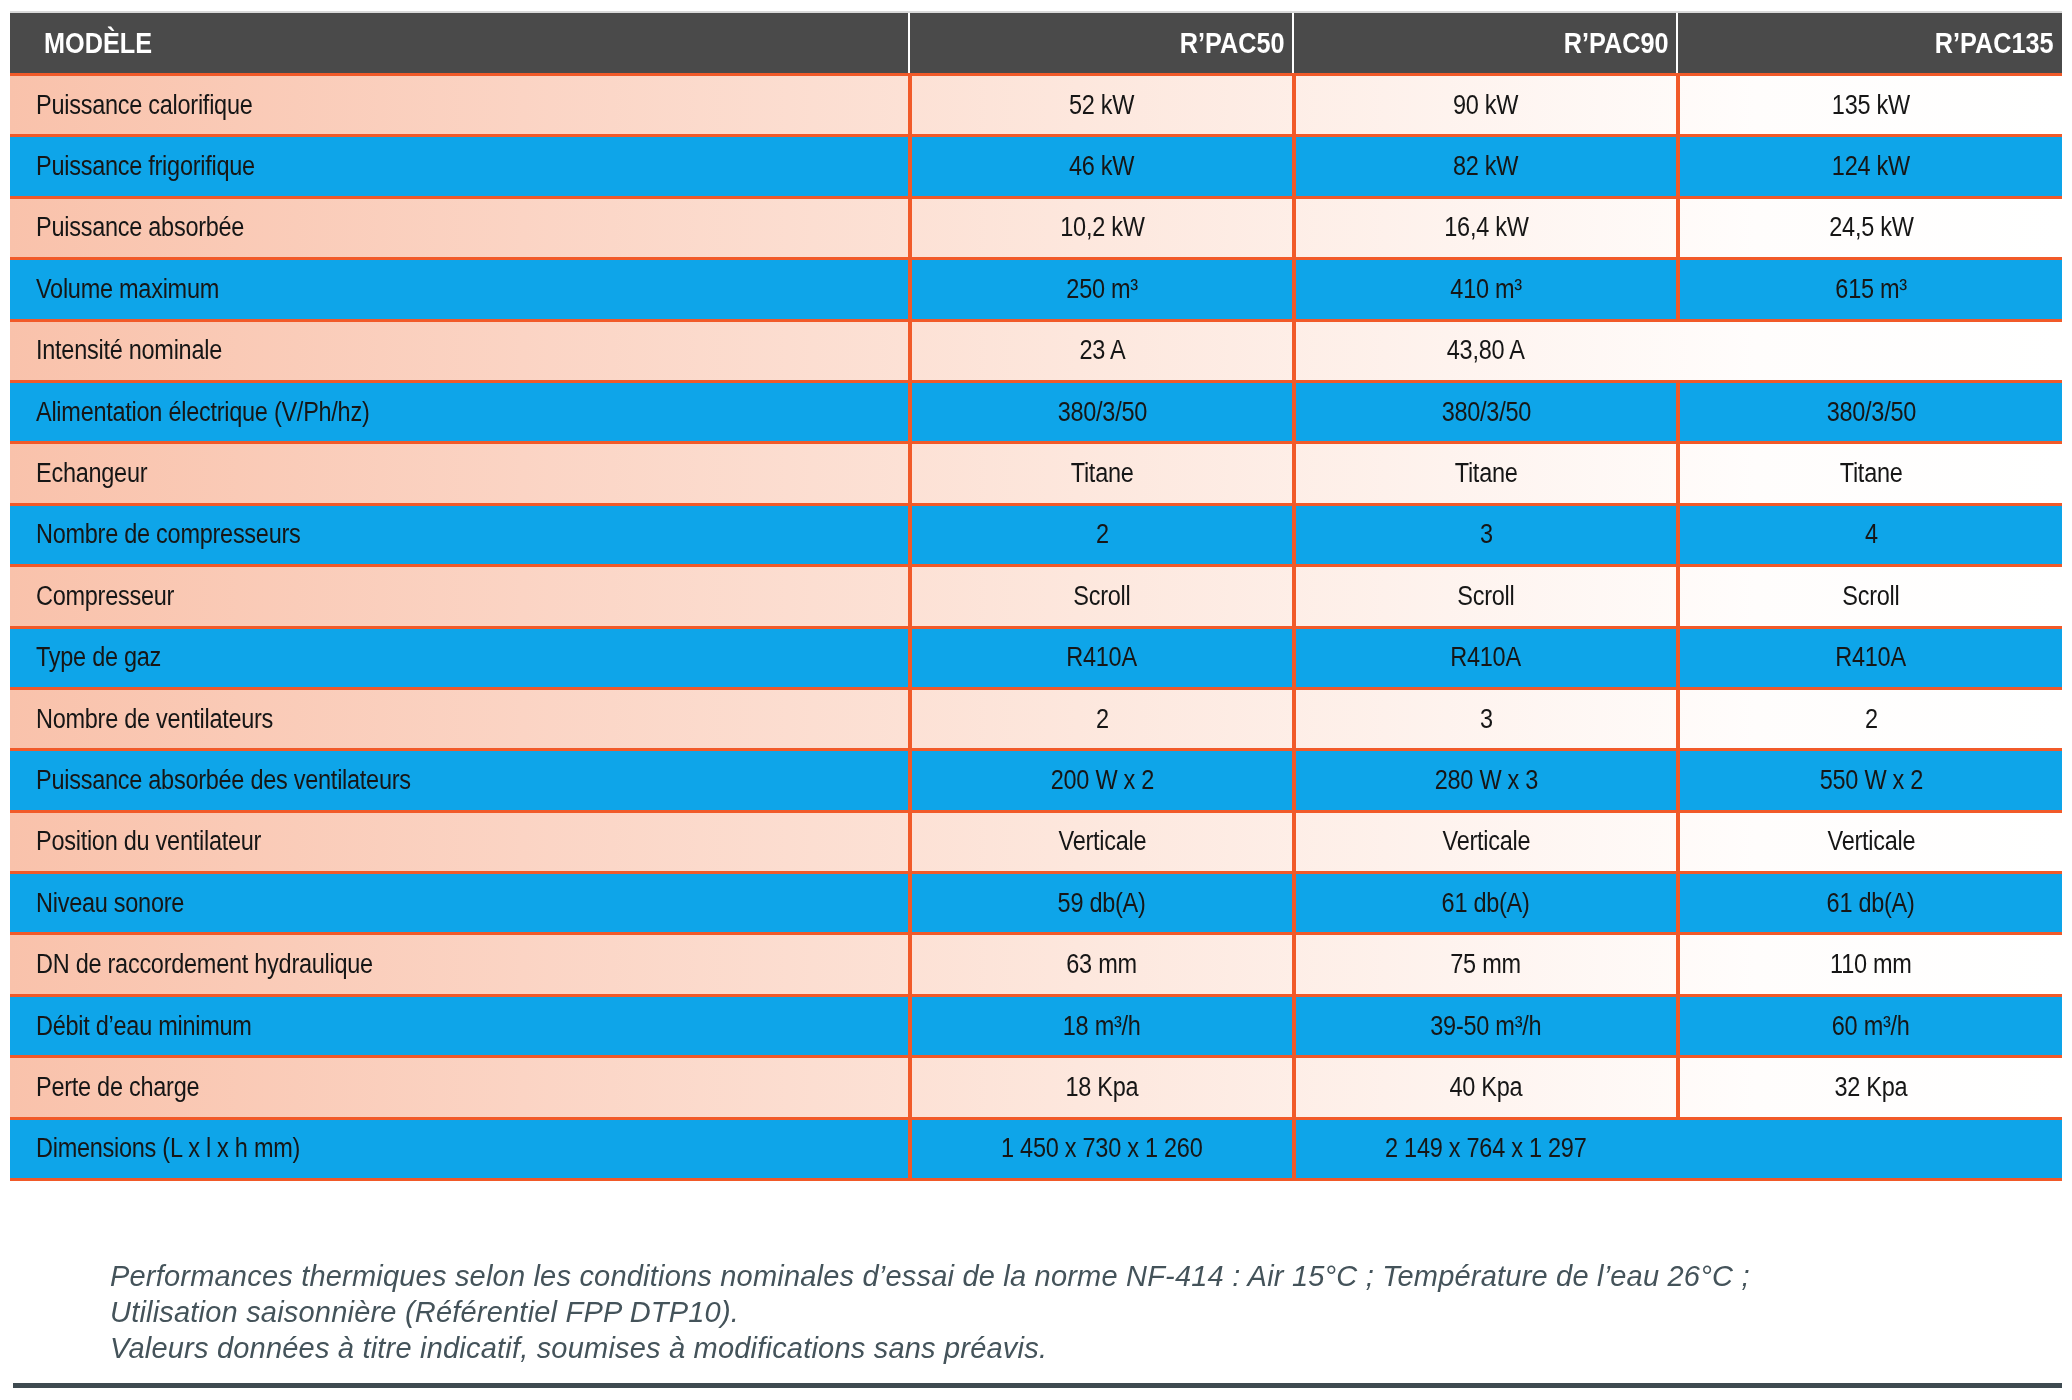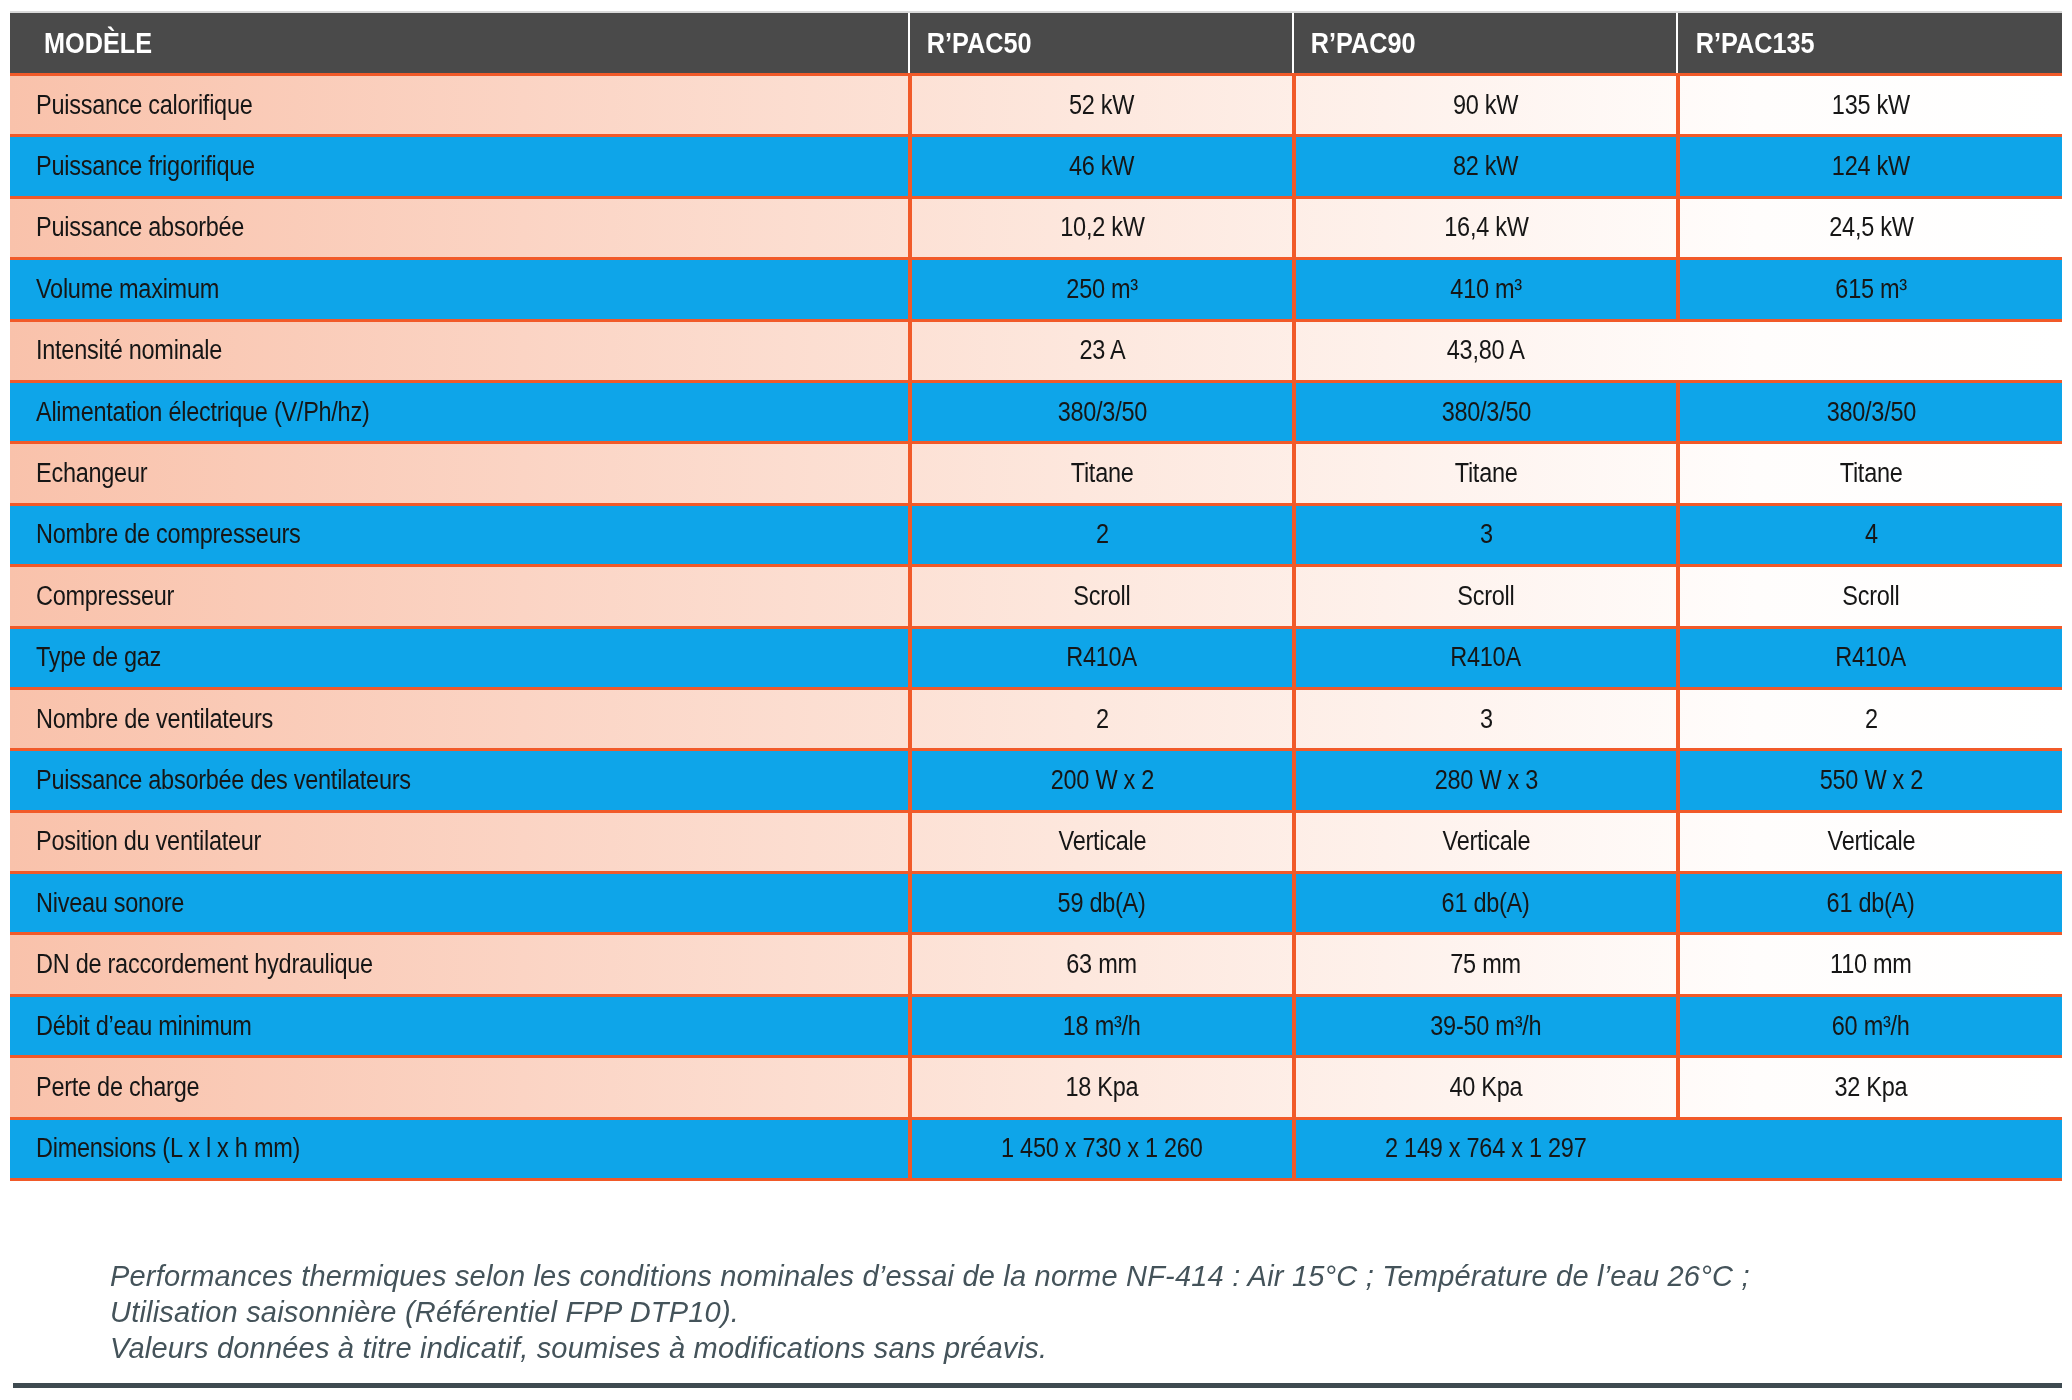--- a/index.html
+++ b/index.html
@@ -25,21 +25,21 @@
     display: grid;
     grid-template-columns: 898px 384px 384px 386px;
     height: 62px;
     background: #4a4a4a;
     border-top: 2px solid #d9d9d9;
     box-sizing: border-box;
   }
   .th {
     display: flex;
     align-items: center;
-    justify-content: flex-start;
+    justify-content: flex-end;
     color: #ffffff;
     font-size: 29px;
     font-weight: bold;
     box-sizing: border-box;
     padding-left: 9px;
   }
   .th.label-col {
     justify-content: flex-start;
     padding-left: 26px;
   }

